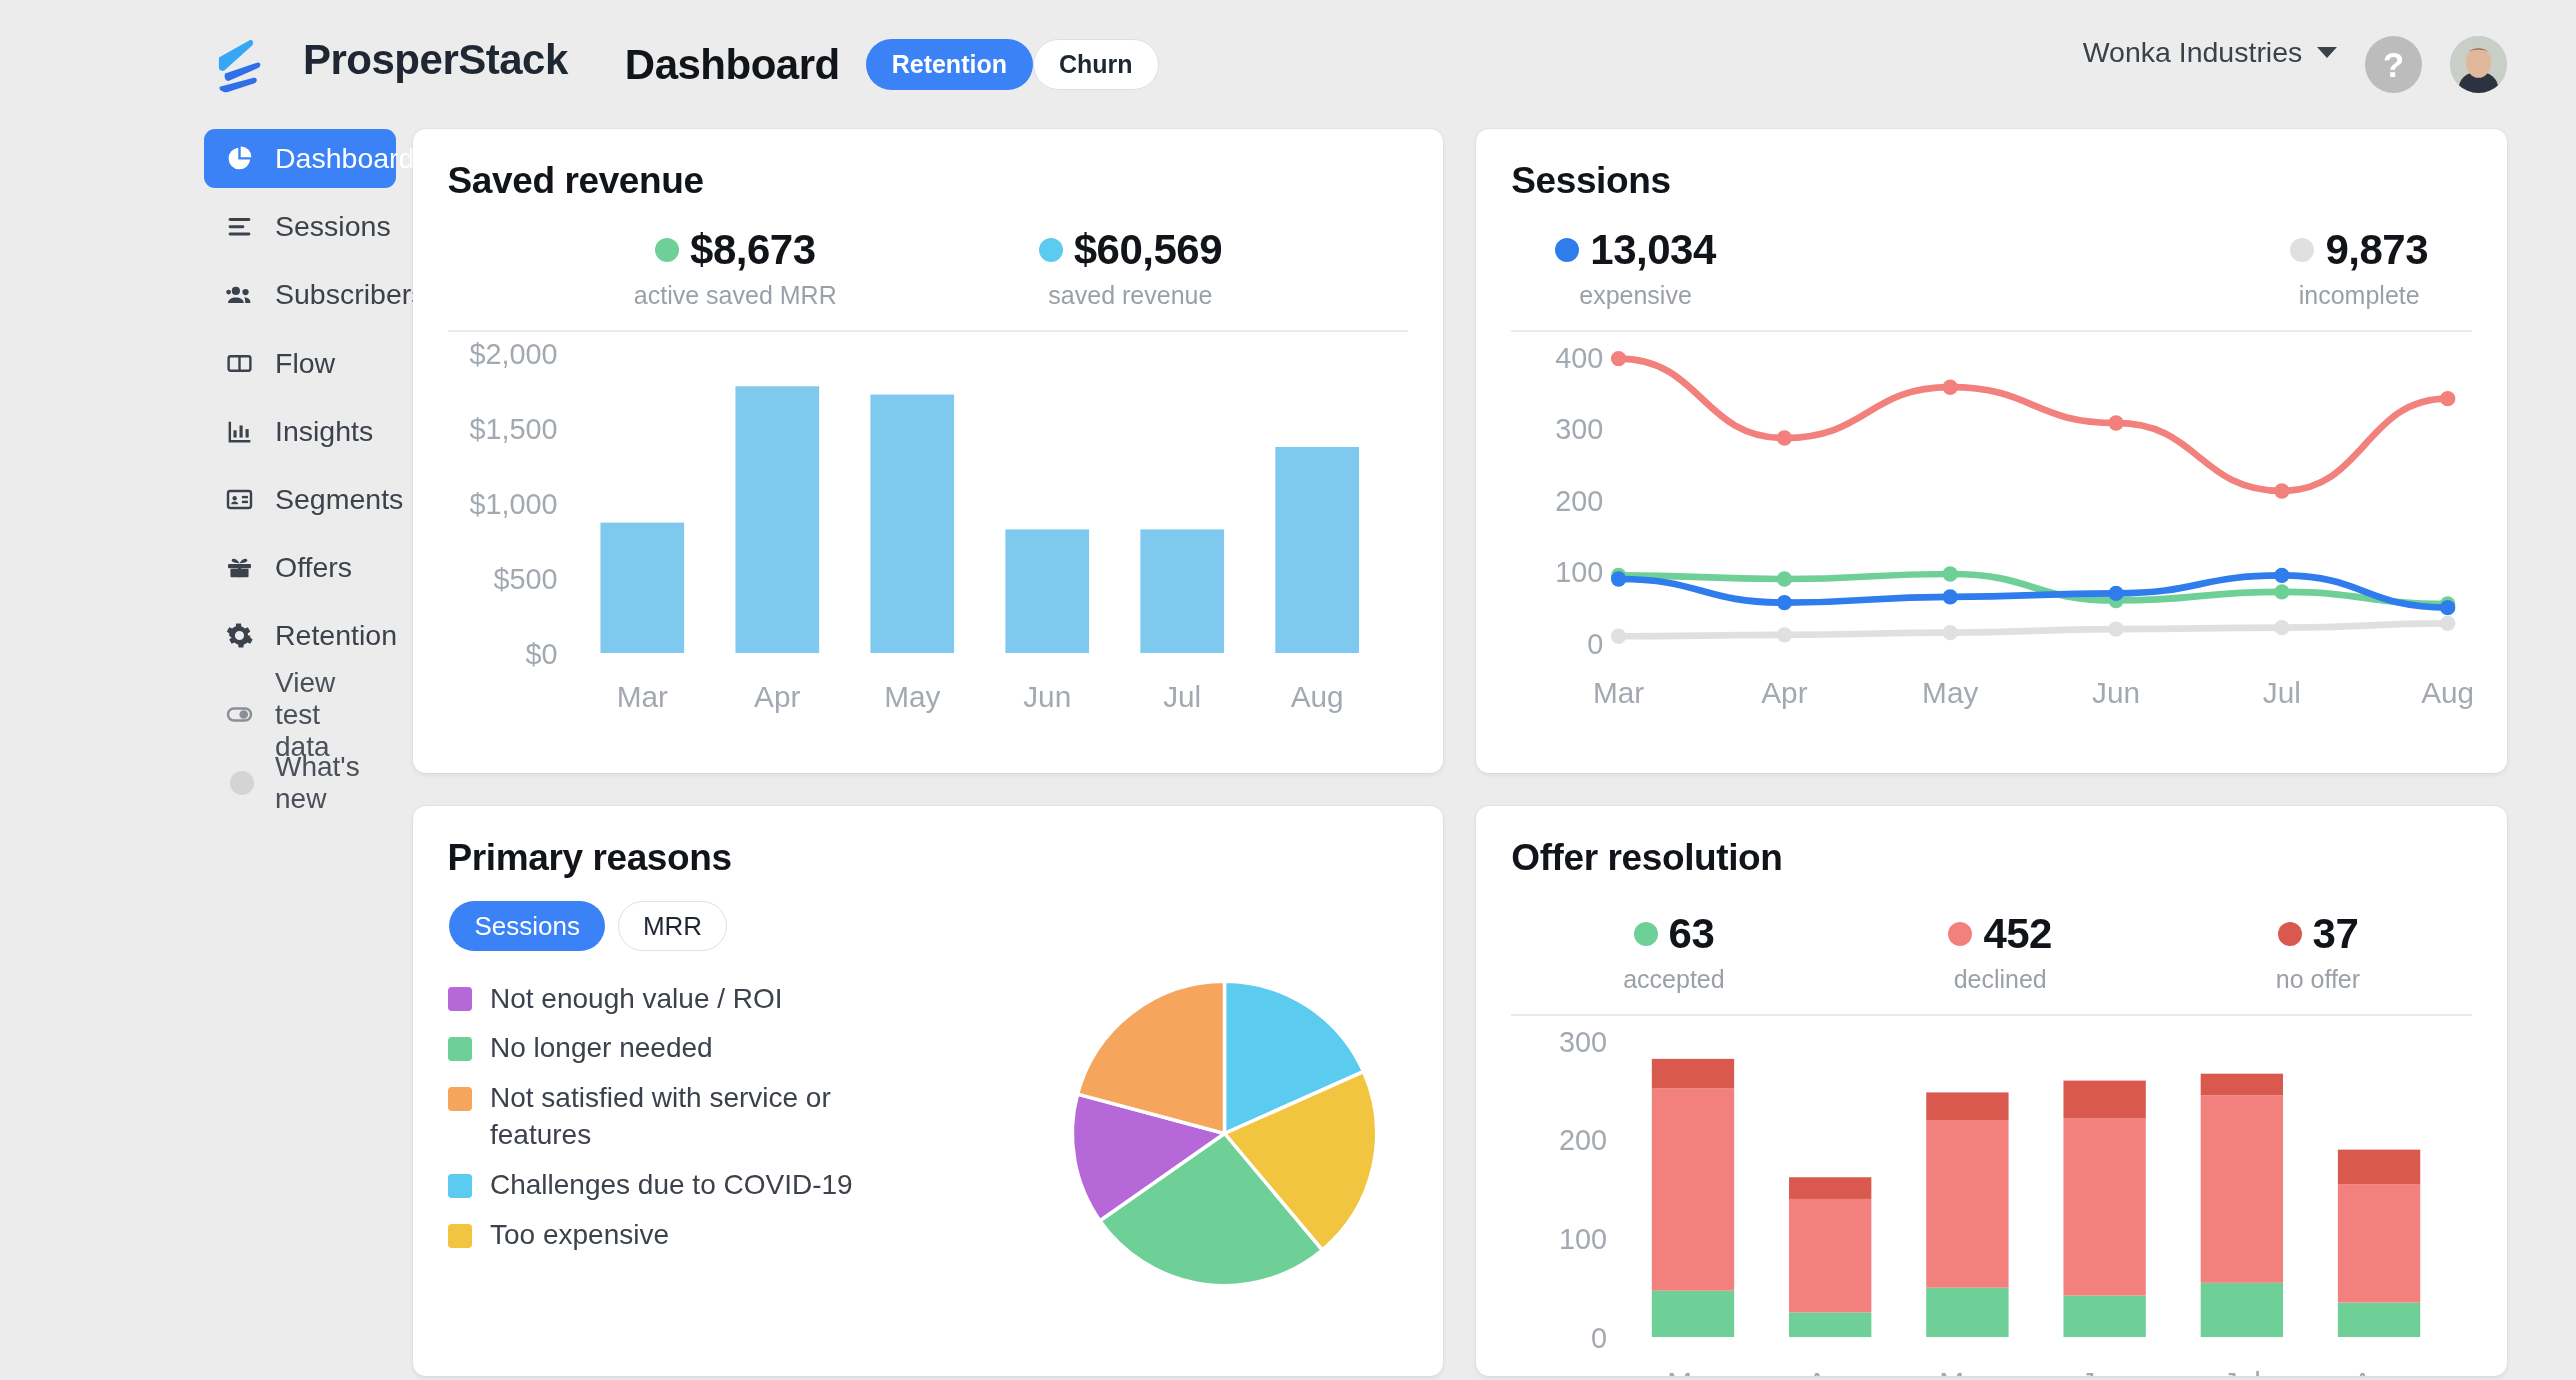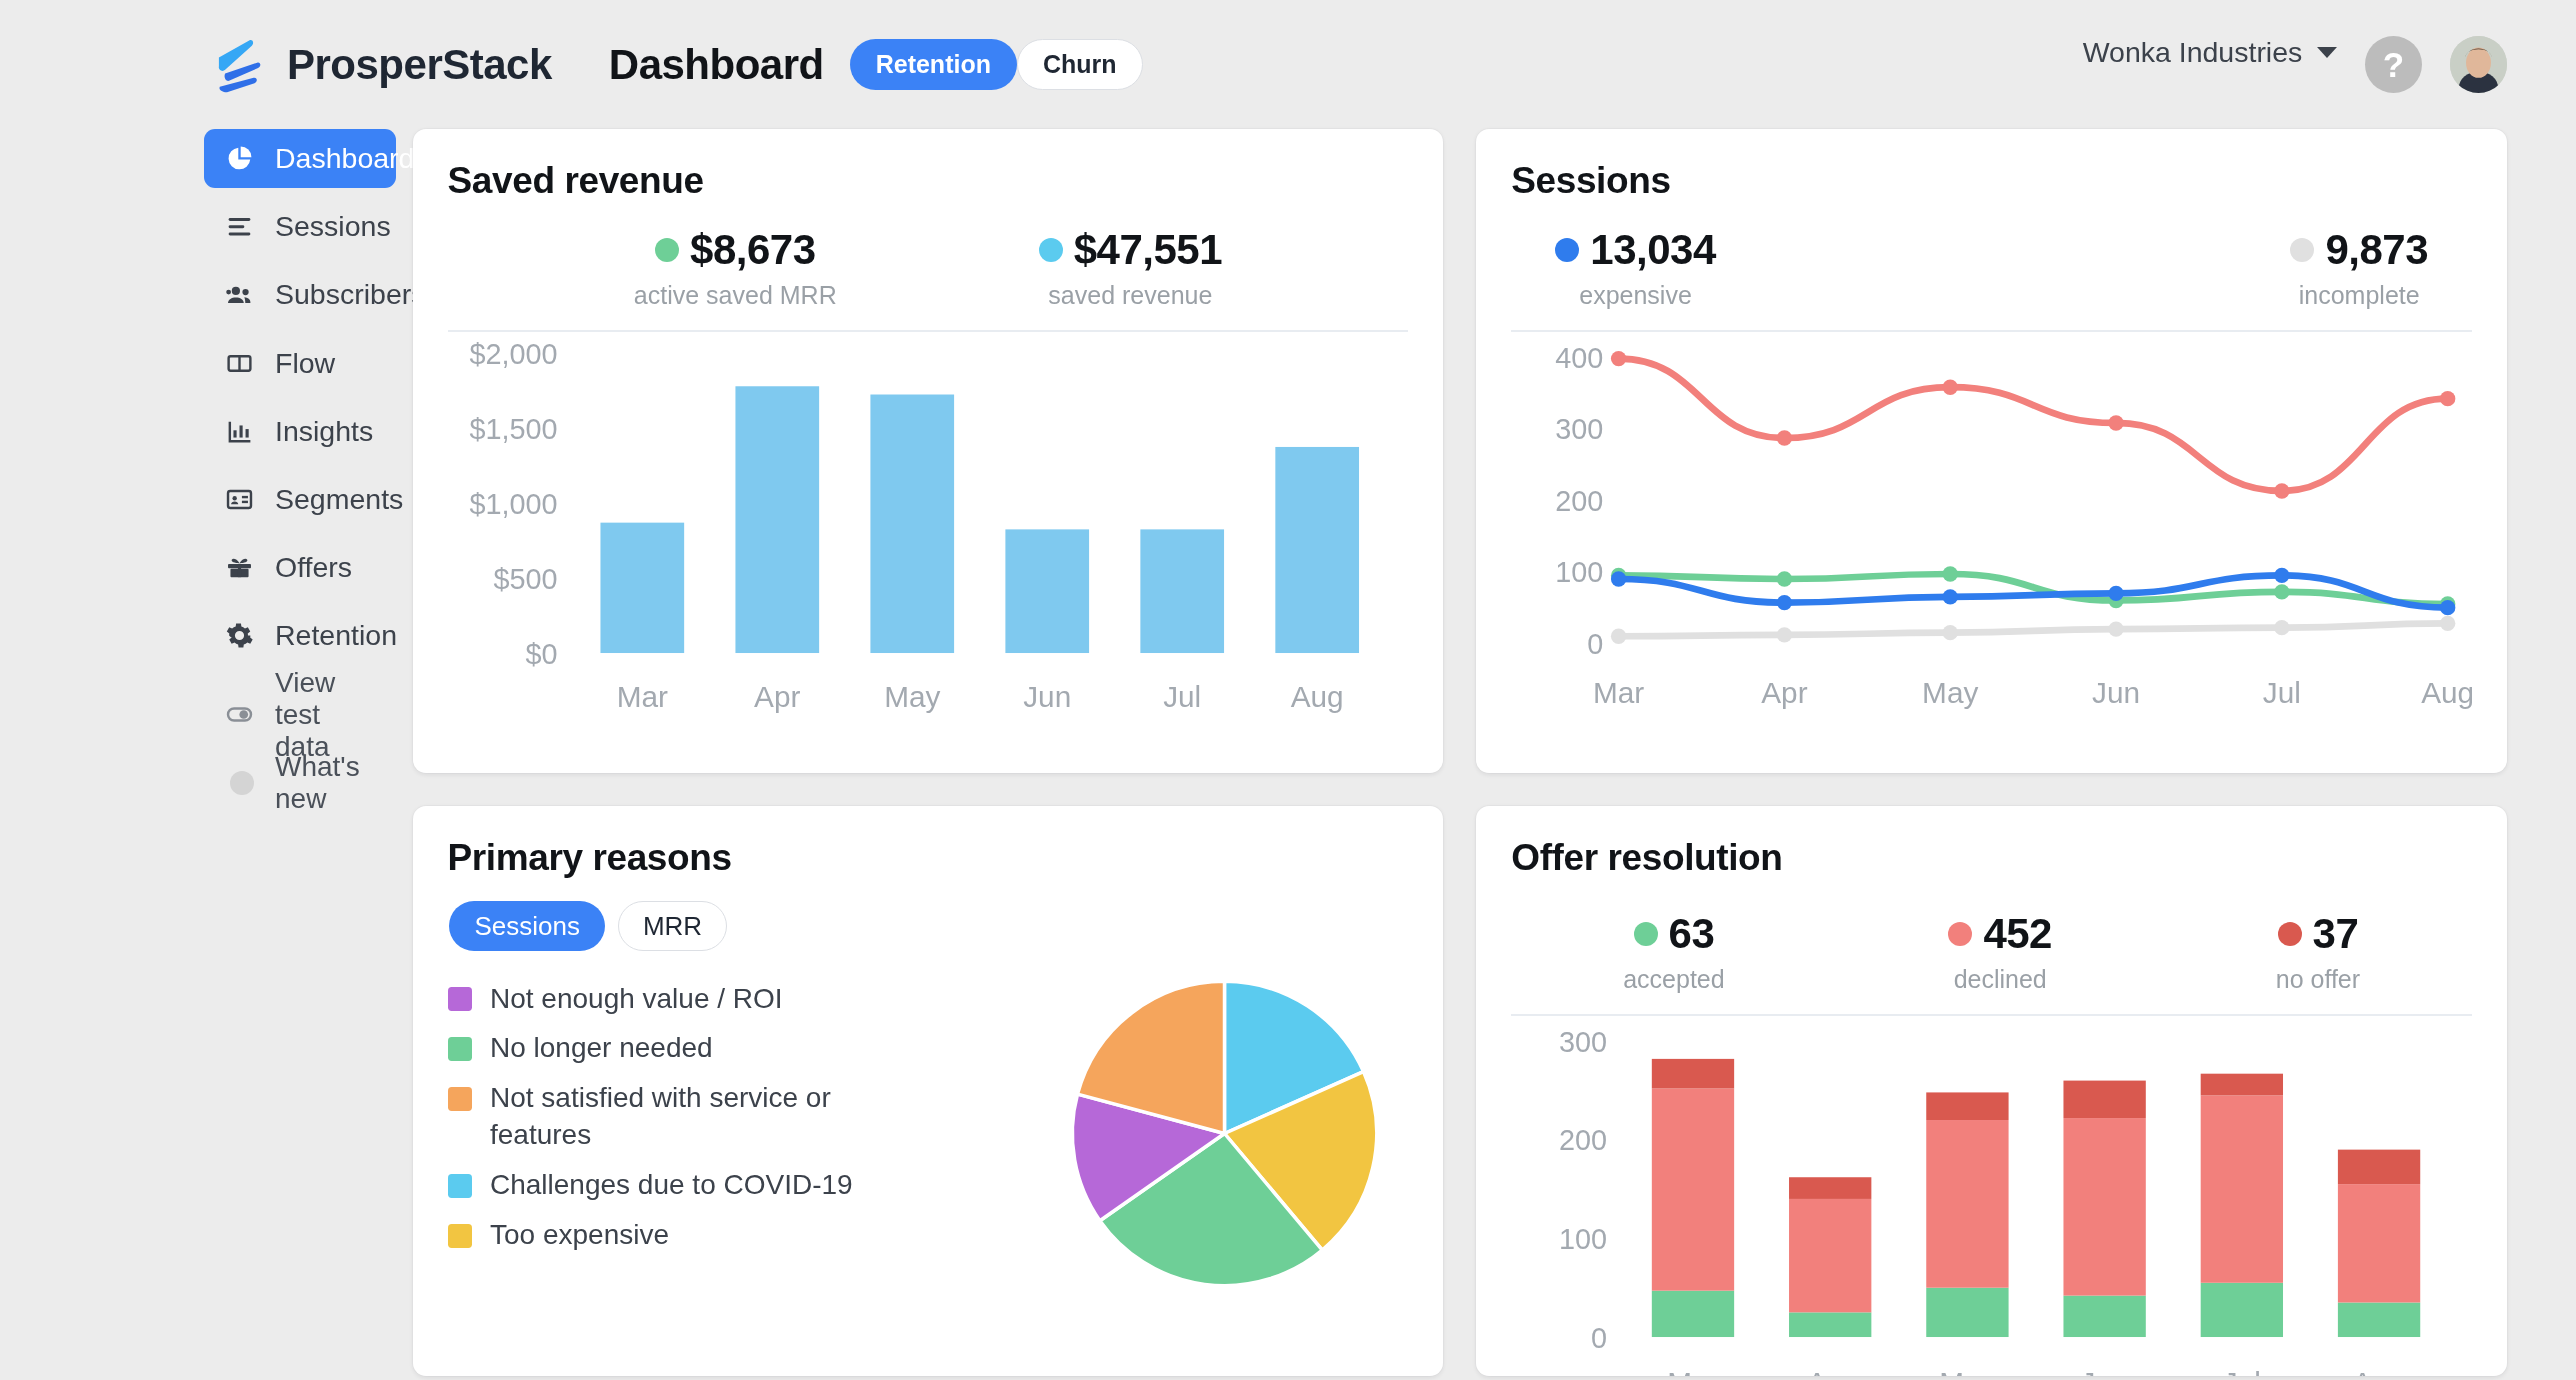--- a/index.html
+++ b/index.html
@@ -10,21 +10,21 @@
     overflow: hidden;
   }
 
   
   .topbar {
     height: 129px;
     display: flex;
     align-items: center;
     padding: 0 69px 0 210px;
   }
-  .brand { display: flex; align-items: center; gap: 20px; }
+  .brand { display: flex; align-items: flex-start; gap: 36px; }
   .brand-logo { width: 57px; height: 57px; display: block; }
   .brand-name {
     font-size: 42px; font-weight: 700; color: #1f2733; letter-spacing: -0.5px;
   }
   .page-title {
     font-size: 42px; font-weight: 700; color: #111418;
     margin-left: 57px; letter-spacing: -0.5px;
   }
   .seg-group { display: flex; align-items: center; margin-left: 26px; font-weight: bold; }
   .pill {
@@ -270,21 +270,21 @@
         <div class="stat" style="padding-right:101px">
           <div class="stat-top">
             <span class="stat-bullet" style="background:#6ecf97"></span>
             <span class="stat-val">$8,673</span>
           </div>
           <div class="stat-lbl">active saved MRR</div>
         </div>
         <div class="stat" style="padding-left:101px">
           <div class="stat-top">
             <span class="stat-bullet" style="background:#5bcbef"></span>
-            <span class="stat-val">$47,551</span>
+            <span class="stat-val">$60,569</span>
           </div>
           <div class="stat-lbl">saved revenue</div>
         </div>
       </div>
 
       <div class="divider"></div>
 
       <div class="chart-area">
         <svg class="chart-svg" id="svg-saved-revenue" viewBox="0 0 1000 420" xmlns="http://www.w3.org/2000/svg">
             <text x="114" y="29" text-anchor="end" fill="#a3a9b0" font-size="30" font-family="&quot;Liberation Sans&quot;, sans-serif">$2,000</text>

